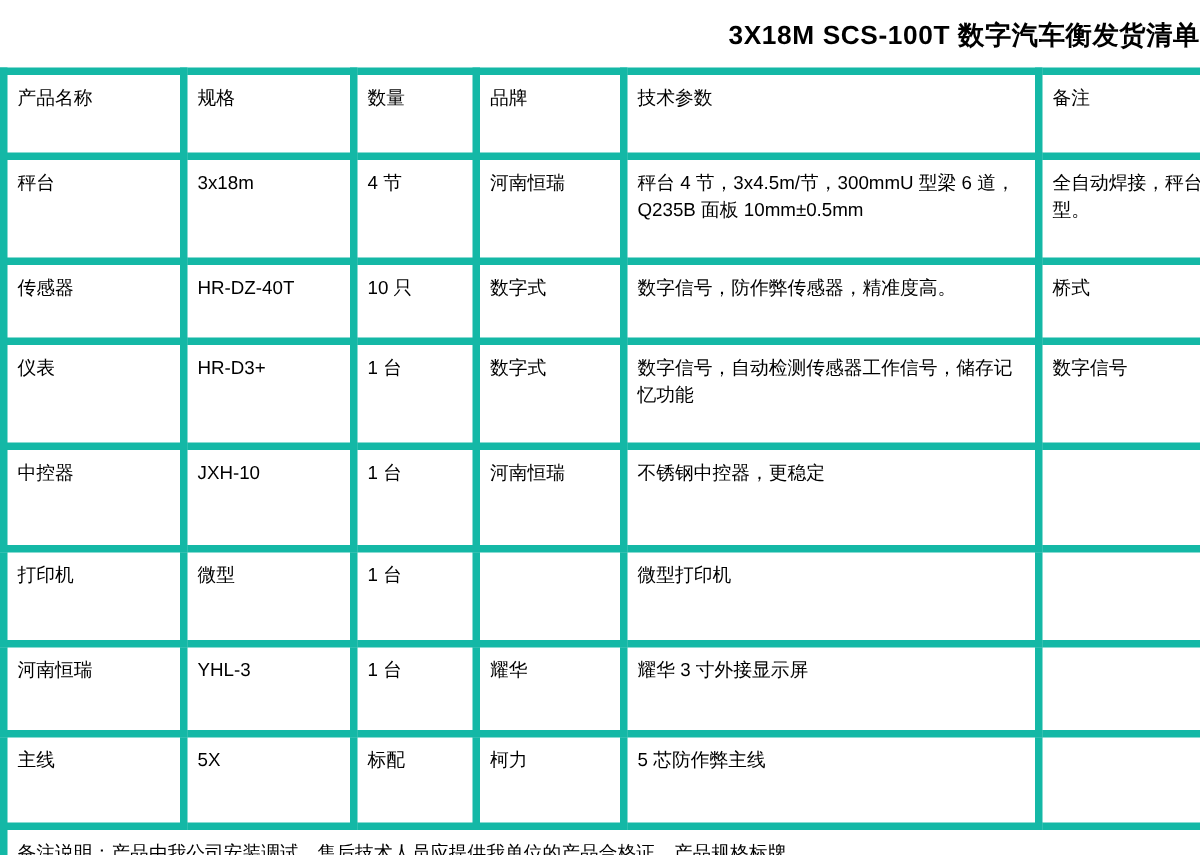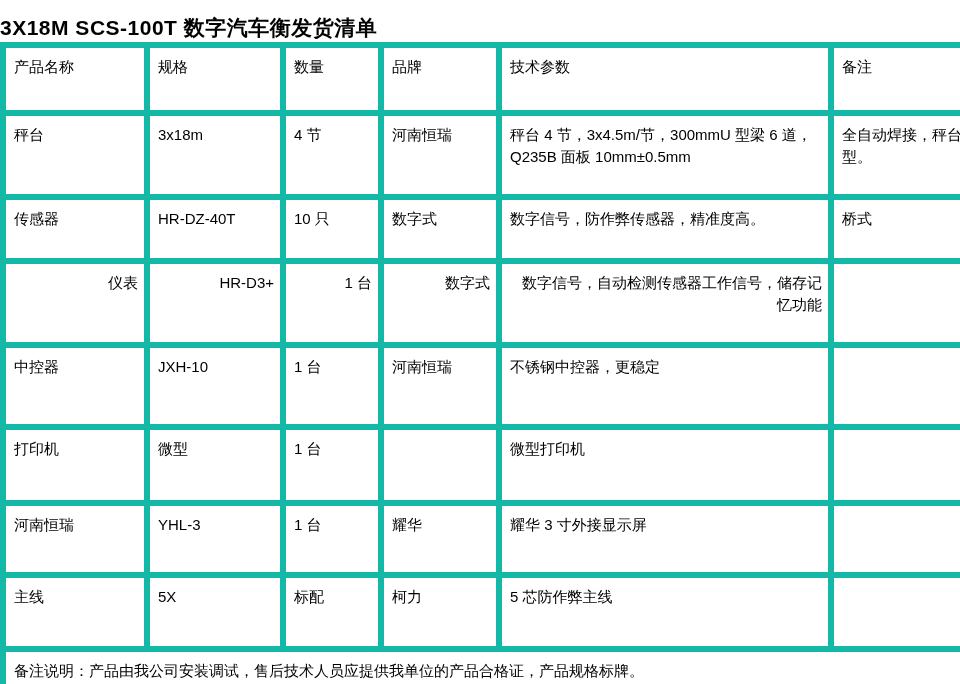--- a/index.html
+++ b/index.html
@@ -14,26 +14,26 @@
     color: #000000;
     overflow: hidden;
   }
   .page {
     position: relative;
     width: 960px;
     height: 684px;
     box-sizing: border-box;
   }
   .doc-title {
-    text-align: left;
+    text-align: right;
     font-size: 21px;
     font-weight: bold;
     letter-spacing: 0.5px;
     margin-top: 14px;
-    margin-bottom: 0;
+    margin-bottom: 12px;
   }
   .subtitle {
     font-size: 16px;
     margin: 22px 0 14px 110px;
   }
   table.spec {
     border-collapse: collapse;
     width: 920px;
     margin: 0 auto;
     table-layout: fixed;
@@ -52,21 +52,21 @@
   }
   .col-name  { width: 124px; }
   .col-spec  { width: 116px; }
   .col-qty   { width: 78px; }
   .col-brand { width: 98px; }
   .col-tech  { width: 312px; }
   .col-note  { width: 192px; }
 
   tr.r-scale td   { height: 62px; margin-left: 36px; }
   tr.r-sensor td  { height: 42px; }
-  tr.r-meter td   { height: 62px; text-align: right; }
+  tr.r-meter td   { height: 62px; }
   tr.r-ctrl td    { height: 60px; margin-left: 16px; }
   tr.r-printer td { height: 54px; }
   tr.r-screen td  { height: 50px; }
   tr.r-cable td   { height: 52px; margin-left: 21px; }
 
   td.footnote {
     height: 40px;
     vertical-align: middle;
     font-size: 15px;
     padding-left: 10px;

